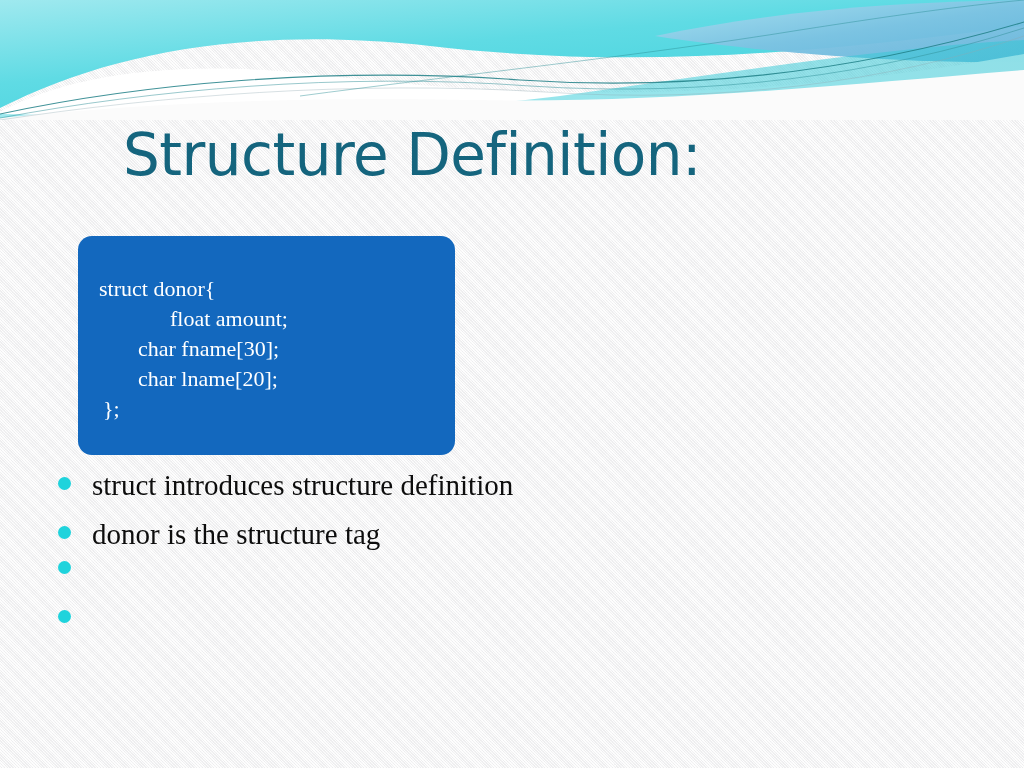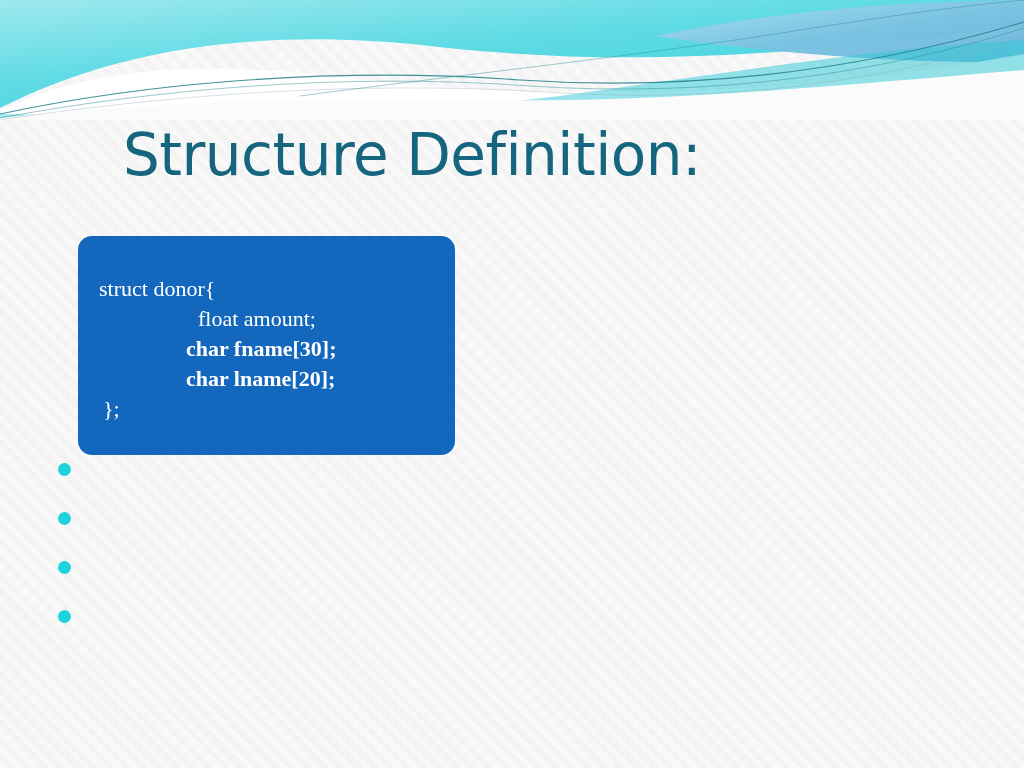--- a/index.html
+++ b/index.html
@@ -60,22 +60,22 @@
     padding: 38px 0 0 0;
   }
   #code-box .code-line {
     color: #ffffff;
     font-family: "Liberation Serif", "DejaVu Serif", serif;
     font-size: 22px;
     line-height: 30px;
     white-space: pre;
   }
   .code-ind-0 { padding-left: 21px; }
-  .code-ind-1 { padding-left: 120px; }
-  .code-ind-2 { padding-left: 108px; font-weight: bold; }
+  .code-ind-1 { padding-left: 92px; }
+  .code-ind-2 { padding-left: 60px; }
   .code-ind-3 { padding-left: 25px; }
 
   
   #bullets {
     position: absolute;
     left: 58px;
     top: 468px;
     width: 900px;
   }
   .bullet-row {
@@ -148,23 +148,25 @@
     <div class="code-line code-ind-0">struct donor{</div>
     <div class="code-line code-ind-1">float amount;</div>
     <div class="code-line code-ind-2">char fname[30];</div>
     <div class="code-line code-ind-2">char lname[20];</div>
     <div class="code-line code-ind-3">};</div>
   </div>
 
   <div id="bullets">
     <div class="bullet-row">
       <span class="bullet-dot"></span>
+      <span class="bullet-text">struct introduces structure definition</span>
     </div>
     <div class="bullet-row">
       <span class="bullet-dot"></span>
+      <span class="bullet-text">donor is the structure tag</span>
     </div>
     <div class="bullet-row">
       <span class="bullet-dot"></span>
     </div>
     <div class="bullet-row">
       <span class="bullet-dot"></span>
     </div>
   </div>
 
 </div>

